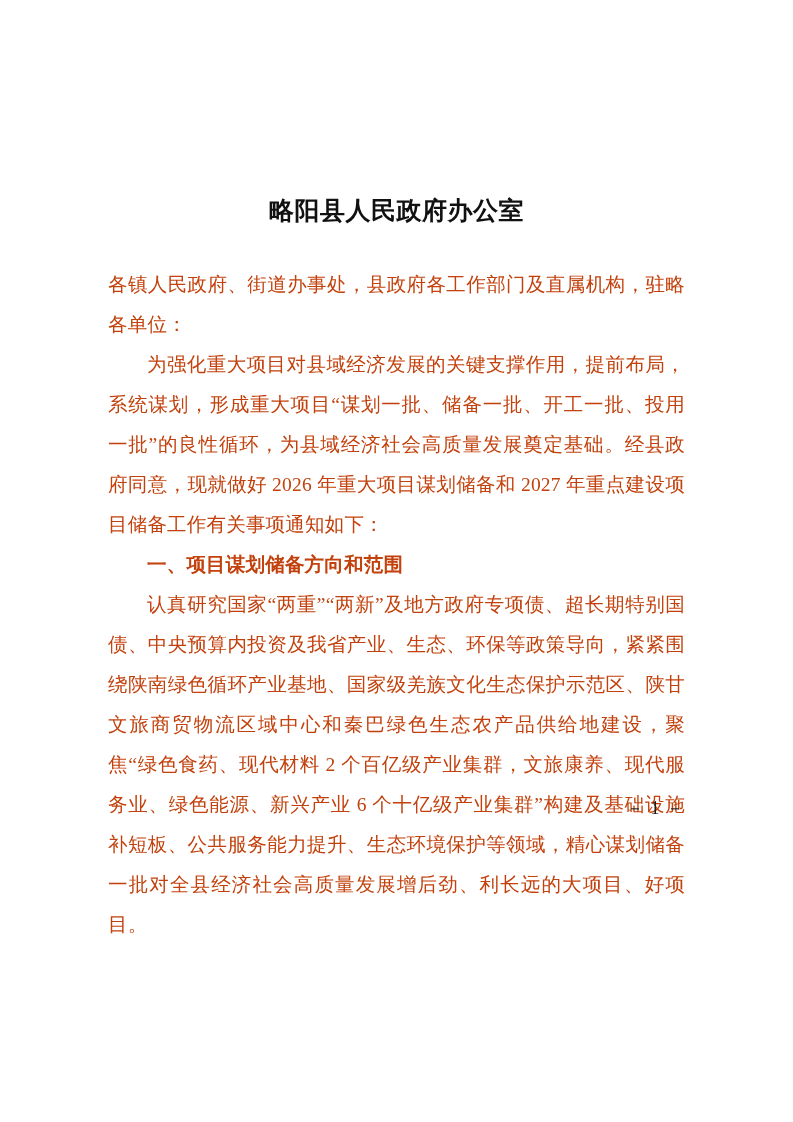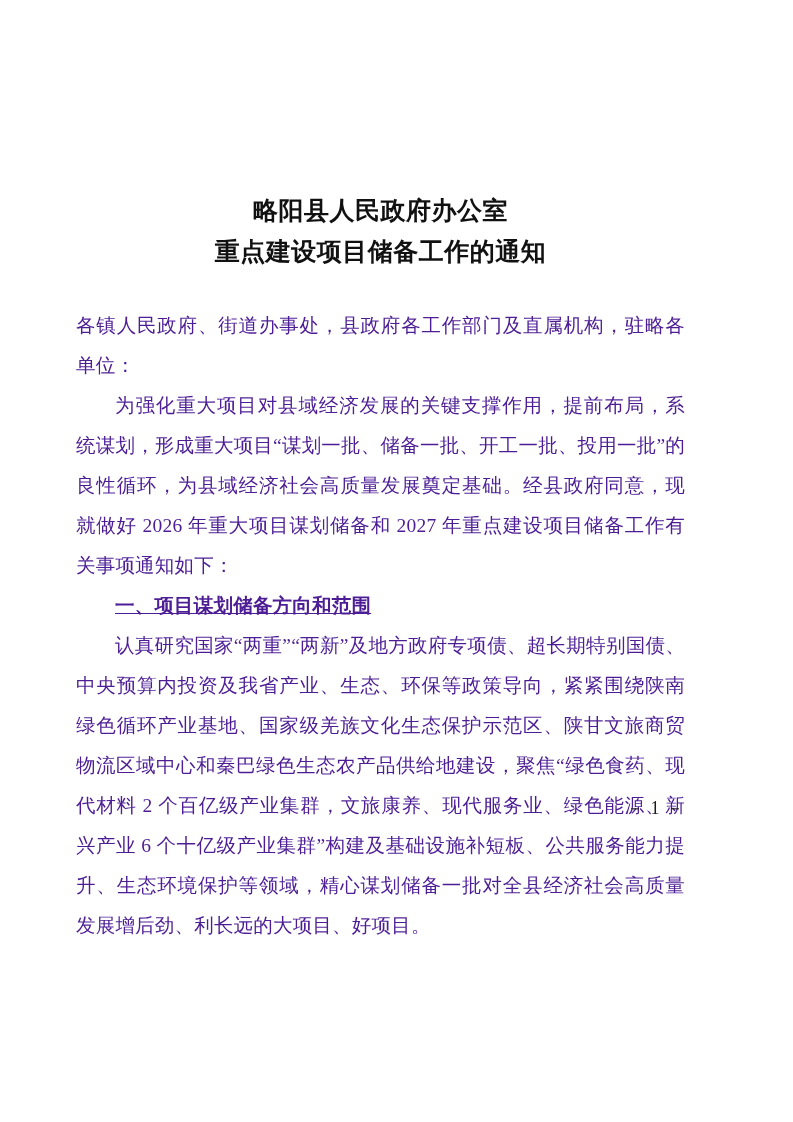--- a/index.html
+++ b/index.html
@@ -13,75 +13,73 @@
     font-family: "Liberation Serif", "DejaVu Serif", serif;
     color: #1a1a1a;
     position: relative;
     overflow: hidden;
   }
   .page {
     position: relative;
     width: 793px;
     height: 908px;
     box-sizing: border-box;
-    padding: 190px 108px 0 76px;
+    padding: 190px 108px 0 108px;
   }
   .doc-title {
     text-align: center;
     font-weight: bold;
     font-size: 25px;
     line-height: 41px;
     letter-spacing: 0.5px;
     color: #111;
     margin: 0 0 34px 0;
   }
   .doc-title .tline {
     display: block;
     white-space: nowrap;
   }
   .body-text {
     font-size: 19.5px;
     line-height: 40px;
     text-align: justify;
     text-justify: inter-ideograph;
-    color: #4c1d95;
+    color: #c2410c;
     letter-spacing: 0.2px;
   }
   .para {
     margin: 0;
   }
   .indent {
     text-indent: 2em;
     font-family: Liberation Serif, serif;
   }
   .section-heading {
     font-weight: bold;
     text-indent: 2em;
     margin: 0;
     font-size: 19.5px;
     line-height: 40px;
-    text-decoration: underline;
   }
   .page-number {
     position: absolute;
     bottom: 88px;
     right: 108px;
     font-size: 18px;
     color: #1b1b1b;
     letter-spacing: 1px;
   }
 </style>
 </head>
 <body>
 
 <div class="page">
 
   <div class="doc-title">
     <span class="tline">略阳县人民政府办公室</span>
-    <span class="tline">重点建设项目储备工作的通知</span>
   </div>
 
   <div class="body-text">
     <p class="para">各镇人民政府、街道办事处，县政府各工作部门及直属机构，驻略各单位：</p>
     <p class="para indent">为强化重大项目对县域经济发展的关键支撑作用，提前布局，系统谋划，形成重大项目“谋划一批、储备一批、开工一批、投用一批”的良性循环，为县域经济社会高质量发展奠定基础。经县政府同意，现就做好 2026 年重大项目谋划储备和 2027 年重点建设项目储备工作有关事项通知如下：</p>
     <p class="section-heading">一、项目谋划储备方向和范围</p>
     <p class="para indent">认真研究国家“两重”“两新”及地方政府专项债、超长期特别国债、中央预算内投资及我省产业、生态、环保等政策导向，紧紧围绕陕南绿色循环产业基地、国家级羌族文化生态保护示范区、陕甘文旅商贸物流区域中心和秦巴绿色生态农产品供给地建设，聚焦“绿色食药、现代材料 2 个百亿级产业集群，文旅康养、现代服务业、绿色能源、新兴产业 6 个十亿级产业集群”构建及基础设施补短板、公共服务能力提升、生态环境保护等领域，精心谋划储备一批对全县经济社会高质量发展增后劲、利长远的大项目、好项目。</p>
   </div>
 
   <div class="page-number">－ 1 －</div>

